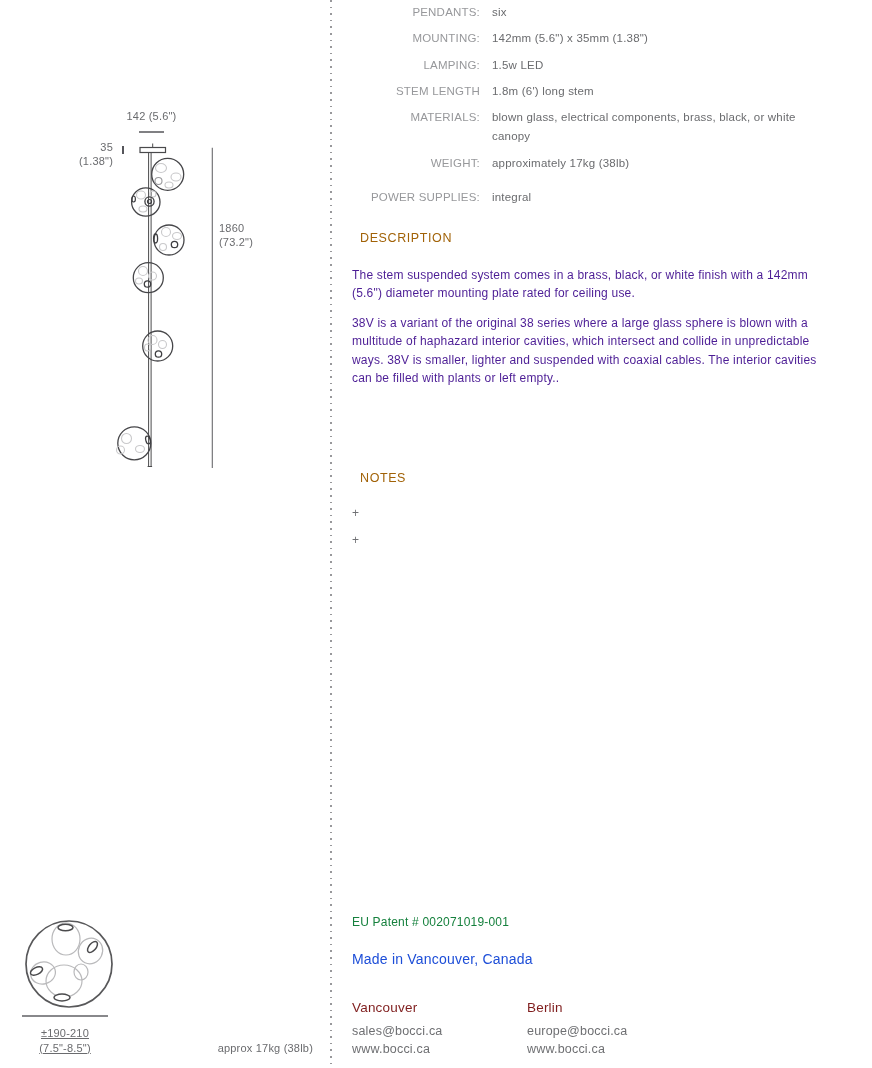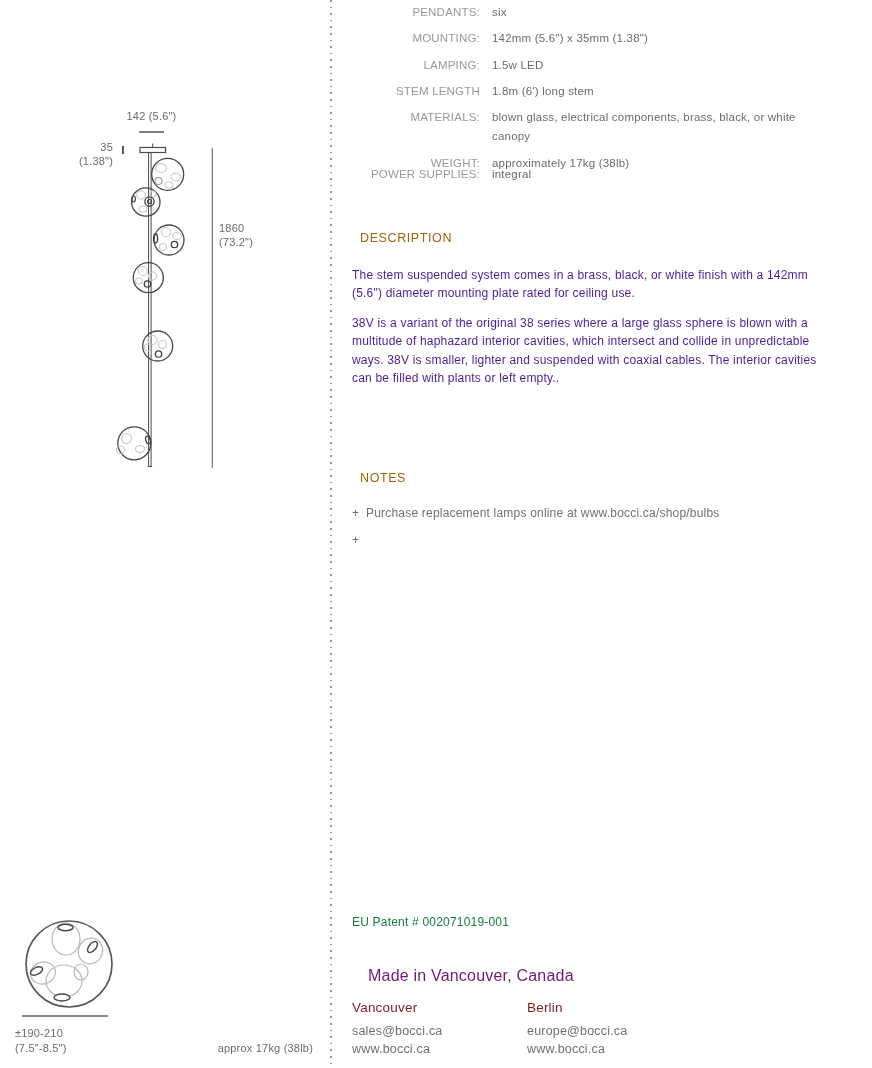--- a/index.html
+++ b/index.html
@@ -17,47 +17,47 @@
   .left{position:absolute;left:0;top:0;width:331px;height:1068px;}
   .dim{position:absolute;color:#6a6b6e;font-size:11px;letter-spacing:.2px;line-height:14px;}
   .label-topwidth{left:104px;top:109px;width:95px;text-align:center;}
   .dimline-h{position:absolute;left:139px;top:131px;width:25px;height:1.5px;background:#808083;}
   .label-canopyheight{left:58px;top:140px;width:55px;text-align:right;}
   .tick{position:absolute;left:122px;top:146px;width:1.5px;height:8px;background:#55555a;}
   .label-stemheight{left:219px;top:221px;width:62px;text-align:left;}
   .pendant-svg{position:absolute;left:100px;top:135px;width:130px;height:345px;}
   .detail-svg{position:absolute;left:15px;top:905px;width:110px;height:110px;}
   .baseline{position:absolute;left:22px;top:1015px;width:86px;height:1.6px;background:#88888b;}
-  .label-detaildia{left:15px;top:1026px;width:100px;line-height:14.5px;}
+  .label-detaildia{left:15px;top:1026px;width:100px;text-align:center;line-height:14.5px;text-decoration:underline;}
   .label-weight{left:160px;top:1041px;width:153px;text-align:right;}
   
   .right{position:absolute;left:352px;top:0;width:506px;height:784px;color:#707174;}
   .spec-row{position:absolute;left:0;width:506px;font-size:11.5px;line-height:19px;letter-spacing:.2px;}
   .spec-row:nth-of-type(1){top:3px;}
   .spec-row:nth-of-type(2){top:29px;}
   .spec-row:nth-of-type(3){top:56px;}
   .spec-row:nth-of-type(4){top:82px;}
   .spec-row:nth-of-type(5){top:108px;}
   .spec-row:nth-of-type(6){top:154px;}
-  .spec-row:nth-of-type(7){top:165px;}
+  .spec-row:nth-of-type(7){top:188px;}
   .spec-label{display:inline-block;width:128px;text-align:right;color:#97989b;vertical-align:top;}
   .spec-value{display:inline-block;width:320px;margin-left:12px;color:#6a6b6e;vertical-align:top;}
   .hd{position:absolute;left:8px;margin:0;font-size:12.5px;font-weight:normal;color:#a16207;letter-spacing:.6px;}
   .hd-desc{top:231px;}
   .hd-notes{top:471px;}
   .para{position:absolute;left:0;margin:0;font-size:12px;line-height:18.3px;letter-spacing:.2px;color:#4c1d95;}
   .p1{top:266px;width:478px;}
   .p2{top:314px;width:486px;}
   .p3{top:401px;width:506px;}
   .note{position:absolute;left:0;font-size:12px;line-height:18.3px;letter-spacing:.2px;color:#707174;padding-left:14px;}
   .note .bullet{position:absolute;left:0;top:0;}
   .n1{top:504px;width:478px;}
   .n2{top:531px;width:470px;}
   .patent{position:absolute;left:0;top:915px;margin:0;font-size:12px;color:#15803d;letter-spacing:.2px;}
-  .madein{position:absolute;left:0;top:951px;margin:16px;font-size:16px;color:#701a75;letter-spacing:.2px;}
+  .madein{position:absolute;left:0;top:951px;margin:0;font-size:14px;color:#1d4ed8;letter-spacing:.2px;}
   .office{position:absolute;top:999px;font-size:12.5px;line-height:18.6px;color:#6e6f72;letter-spacing:.2px;}
   .office-0{left:0;}
   .office-1{left:175px;}
   .office .city{font-size:13.5px;color:#7f1d1d;margin-bottom:4px;}
 </style>
 </head>
 <body>
 
 <div class="page">
 
@@ -196,21 +196,21 @@
         <span class="spec-label">POWER SUPPLIES:</span><span class="spec-value">integral</span>
       </div>
     </div>
 
     <h2 class="hd hd-desc">DESCRIPTION</h2>
     <p class="para p1">The stem suspended system comes in a brass, black, or white finish with a 142mm (5.6") diameter mounting plate rated for ceiling use.</p>
     <p class="para p2">38V is a variant of the original 38 series where a large glass sphere is blown with a multitude of haphazard interior cavities, which intersect and collide in unpredictable ways. 38V is smaller, lighter and suspended with coaxial cables. The interior cavities can be filled with plants or left empty..</p>
 
     <h2 class="hd hd-notes">NOTES</h2>
     <div class="note n1">
-      <span class="bullet">+</span><span>Purchase replacement lamps online at www.bocci.ca/shop/bulbs</span>
+      <span class="bullet">+</span>
     </div>
     <div class="note n2">
       <span class="bullet">+</span>
     </div>
 
     <p class="patent">EU Patent # 002071019-001</p>
     <p class="madein">Made in Vancouver, Canada</p>
 
     <div class="office office-0">
       <div class="city">Vancouver</div>

